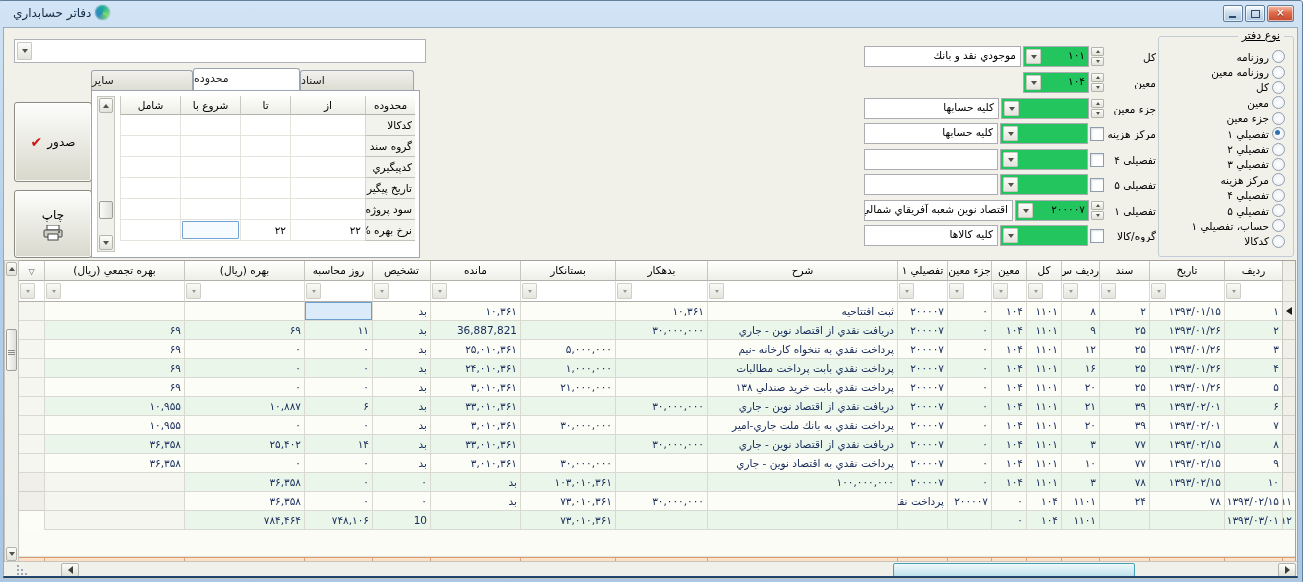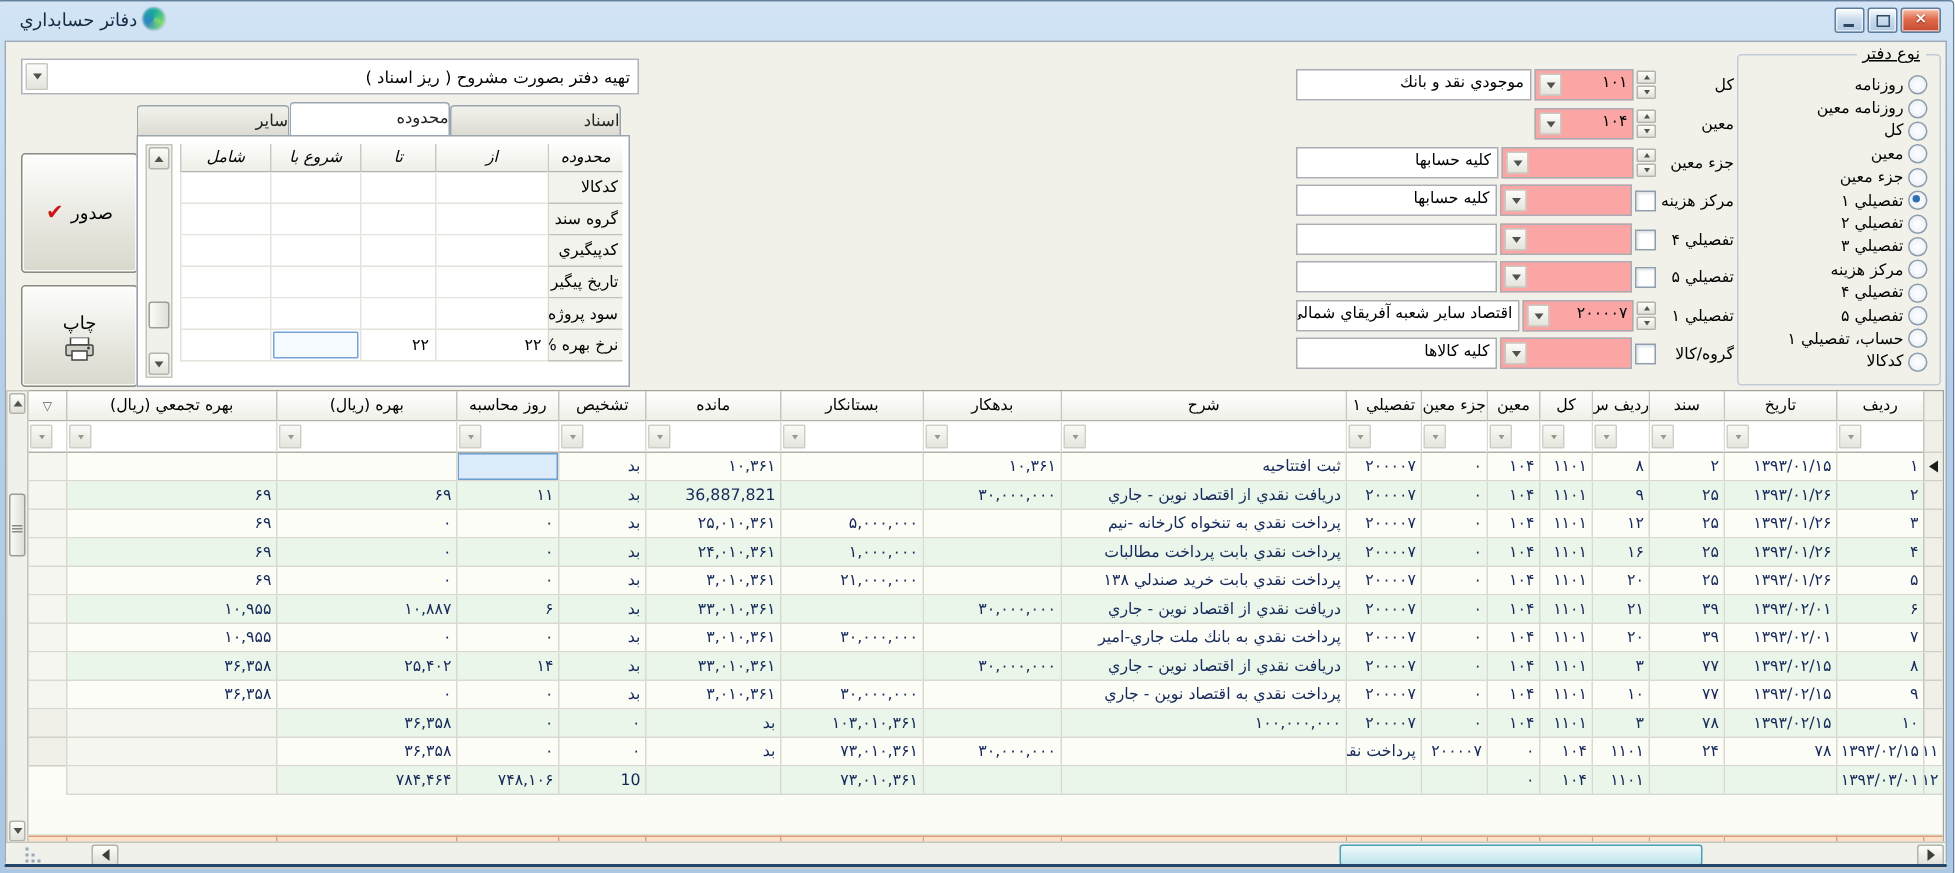--- a/index.html
+++ b/index.html
@@ -27,50 +27,50 @@
   .tri-l{width:0;height:0;border-top:4px solid transparent;border-bottom:4px solid transparent;border-right:5px solid #3e3e3a;}
   .tri-r{width:0;height:0;border-top:4px solid transparent;border-bottom:4px solid transparent;border-left:5px solid #3e3e3a;}
   #mainCombo{left:10px;top:11px;width:410px;height:22px;position:absolute;}
   
   .bigbtn{position:absolute;left:10px;width:76px;background:linear-gradient(#fdfdfc,#e3e3da 70%,#d8d8cd);border:1px solid #8b8b84;border-radius:3px;box-shadow:inset 0 0 0 1px #ffffffcc;display:flex;align-items:center;justify-content:center;font-size:12px;color:#000;cursor:pointer;}
   #btnSodur{top:74px;height:78px;gap:5px;}
   #btnChap{top:162px;height:66px;flex-direction:column;gap:3px;}
   .chk-red{color:#cf1212;font-size:14px;font-weight:bold;}
   
   .tabbar{position:absolute;left:87px;top:42px;display:flex;direction:rtl;}
-  .tab{height:19px;line-height:19px;border:1px solid #9aa5b1;border-bottom:none;background:linear-gradient(#f2f2ec,#dcdcd3);border-radius:3px 3px 0 0;font-size:11px;text-align:right;color:#222;cursor:pointer;}
+  .tab{height:19px;line-height:19px;border:1px solid #9aa5b1;border-bottom:none;background:linear-gradient(#f2f2ec,#dcdcd3);border-radius:3px 3px 0 0;font-size:11px;text-align:left;color:#222;cursor:pointer;}
   .tab.active{background:#fff;height:21px;margin-top:-2px;position:relative;z-index:3;}
   .tabpanel{position:absolute;left:87px;top:62px;width:327px;height:166px;background:#fff;border:1px solid #9aa5b1;z-index:2;}
   
   .sb{background:#f1f1ec;border:1px solid #c6c6be;position:absolute;}
   .sbtn{position:absolute;background:linear-gradient(#fcfcfa,#e2e2da);border:1px solid #b4b4ac;border-radius:2px;display:flex;align-items:center;justify-content:center;cursor:pointer;}
   .sthumb{position:absolute;background:linear-gradient(90deg,#fafaf8,#dededa);border:1px solid #9e9e96;border-radius:2px;cursor:grab;}
   .gripline{width:7px;height:1px;background:#8b8b85;box-shadow:0 2px #8b8b85,0 4px #8b8b85;}
   
   .rtable{position:absolute;left:28px;right:4px;top:5px;display:grid;direction:rtl;font-size:10.5px;}
-  .rh{background:linear-gradient(#fdfdfb,#eeeee8);border-left:1px solid #c9c9c1;border-bottom:1px solid #b3b3ab;height:18px;line-height:18px;text-align:center;color:#000;white-space:nowrap;overflow:hidden;font-style:italic;}
+  .rh{background:linear-gradient(#fdfdfb,#eeeee8);border-left:1px solid #c9c9c1;border-bottom:1px solid #b3b3ab;height:18px;line-height:18px;text-align:center;color:#000;white-space:nowrap;overflow:hidden;}
   .rl{background:#f3f3ee;border-left:1px solid #d8d8d0;border-bottom:1px solid #c2c2ba;height:20px;line-height:20px;padding:0 3px;white-space:nowrap;overflow:hidden;}
   .rc{background:#fff;border-left:1px solid #e4e4dc;border-bottom:1px solid #e4e4dc;height:20px;line-height:20px;padding:0 4px;white-space:nowrap;}
   .rfocus{position:absolute;inset:1px;border:1px solid #76a3d4;background:#f6fbff;border-radius:1px;}
   
   .gbox{position:absolute;right:3px;top:8px;width:134px;height:219px;border:1px solid #c2ccd8;border-radius:3px;}
   .glabel{position:absolute;top:-8px;right:9px;background:#f1f1ea;padding:0 4px;font-size:11px;color:#000;text-decoration:underline;}
   .radios{position:absolute;inset:12px 8px 4px 6px;display:flex;flex-direction:column;}
   .radio{display:flex;direction:rtl;align-items:center;gap:3px;height:15.4px;font-size:10.5px;color:#000;cursor:pointer;justify-content:flex-start;}
   .rcirc{width:11px;height:11px;border-radius:50%;border:1px solid #8e9eae;background:radial-gradient(#ffffff,#e7edf3);flex:0 0 auto;position:relative;}
   .radio.sel .rcirc::after{content:'';position:absolute;left:2px;top:2px;width:5px;height:5px;border-radius:50%;background:#2f6fb4;}
   
   .frow{position:absolute;right:141px;width:292px;height:21px;display:flex;direction:rtl;align-items:center;gap:2px;}
   .flabel{width:50px;font-size:10.5px;color:#000;white-space:nowrap;overflow:hidden;flex:0 0 auto;}
   .spin{width:13px;height:19px;display:flex;flex-direction:column;gap:1px;flex:0 0 auto;}
   .spin i{flex:1;background:linear-gradient(#fcfcfa,#e2e2da);border:1px solid #b4b4ac;border-radius:1px;display:flex;align-items:center;justify-content:center;}
   .spin .tri-u{border-bottom-width:3px;border-left-width:2.5px;border-right-width:2.5px;}
   .spin .tri-d{border-top-width:3px;border-left-width:2.5px;border-right-width:2.5px;}
   .cbx{width:12px;height:12px;border:1px solid #8e9eae;background:#fff;box-shadow:inset 1px 1px 2px #d7dde3;flex:0 0 auto;cursor:pointer;}
-  .fcombo{position:relative;height:19px;background:#fca5a5;border:1px solid #abadb3;flex:0 0 auto;font-size:10.5px;}
+  .fcombo{position:relative;height:19px;background:#22c55e;border:1px solid #abadb3;flex:0 0 auto;font-size:10.5px;}
   .fcombo .val{position:absolute;right:3px;left:16px;top:0;bottom:0;line-height:17px;overflow:hidden;white-space:nowrap;}
   .ftext{flex:1;height:19px;background:#fff;border:1px solid #abadb3;font-size:10.5px;line-height:17px;padding:0 4px;overflow:hidden;white-space:nowrap;color:#000;}
   
   #grid{position:absolute;left:13px;top:232px;width:1277px;display:grid;direction:rtl;border:1px solid #a3a39c;background:#fdfdf8;}
   .h{background:linear-gradient(#ffffff,#efefe8);border-left:1px solid #c6c6bf;border-bottom:1px solid #b1b1aa;height:19px;line-height:19px;font-size:10.5px;text-align:center;color:#000;white-space:nowrap;overflow:hidden;cursor:pointer;}
   .fc{background:#fff;border-left:1px solid #dbdbd4;border-bottom:1px solid #b1b1aa;height:20px;position:relative;}
   .fbtn{position:absolute;left:1px;top:2px;bottom:2px;width:13px;background:linear-gradient(#f9f9f6,#e5e5de);border:1px solid #cfcfc8;border-radius:1px;display:flex;align-items:center;justify-content:center;cursor:pointer;}
   .fbtn .tri-d{border-top-color:#97978f;border-top-width:3px;border-left-width:2.5px;border-right-width:2.5px;}
   .d{height:18px;line-height:18px;font-size:10.5px;color:#16295a;padding:0 3px;border-left:1px solid #d9d9d2;border-bottom:1px solid #d9d9d2;white-space:nowrap;overflow:hidden;cursor:default;}
   .alt{background:#e9f6e9;}
@@ -105,21 +105,20 @@
         </div>
       <div class="cap close">
           <span class="x">×</span>
         </div>
     </div>
   </div>
 
   <div class="client">
 
     <div class="combo" id="mainCombo">
-      <span class="val">تهيه دفتر بصورت مشروح ( ريز اسناد )</span>
       <span class="ddbtn">
           <i class="tri-d"></i>
         </span>
     </div>
 
     <div class="bigbtn" id="btnSodur">
       <span>صدور</span>
       <span class="chk-red">✔</span>
     </div>
     <div class="bigbtn" id="btnChap">
@@ -342,21 +341,21 @@
             <i>
               <b class="tri-d"></b>
             </i>
           </div>
           <div class="fcombo" style="width: 72px;">
             <div class="val">۲۰۰۰۰۷</div>
             <div class="ddbtn">
               <i class="tri-d"></i>
             </div>
           </div>
-          <div class="ftext">اقتصاد ساير شعبه آفريقاي شمالي</div>
+          <div class="ftext">اقتصاد نوين شعبه آفريقاي شمالي</div>
         </div>
         <div class="frow" style="top: 197px;">
           <div class="flabel">گروه/كالا</div>
           <div class="cbx"></div>
           <div class="fcombo" style="width: 86px;">
             <div class="val"></div>
             <div class="ddbtn">
               <i class="tri-d"></i>
             </div>
           </div>

